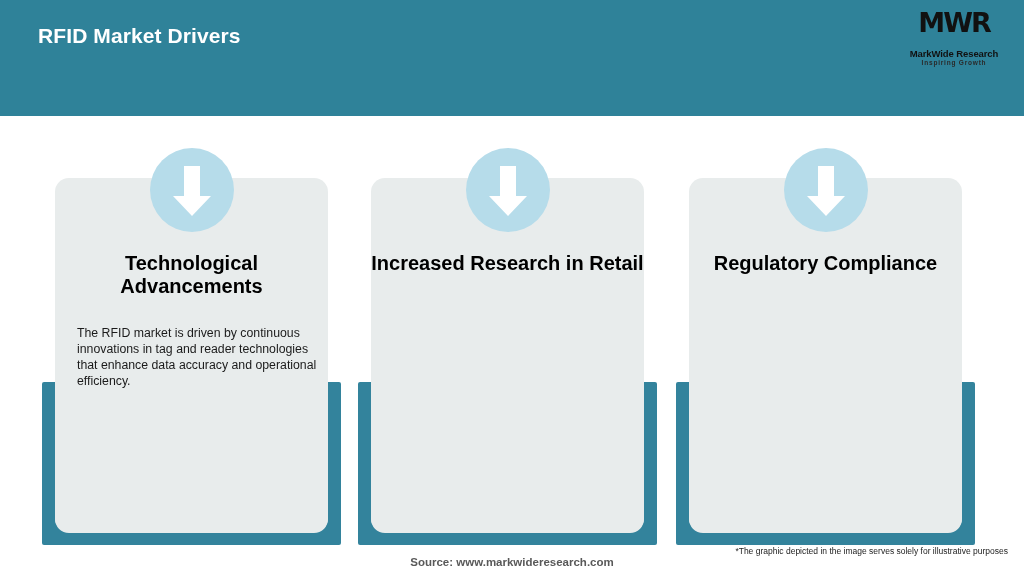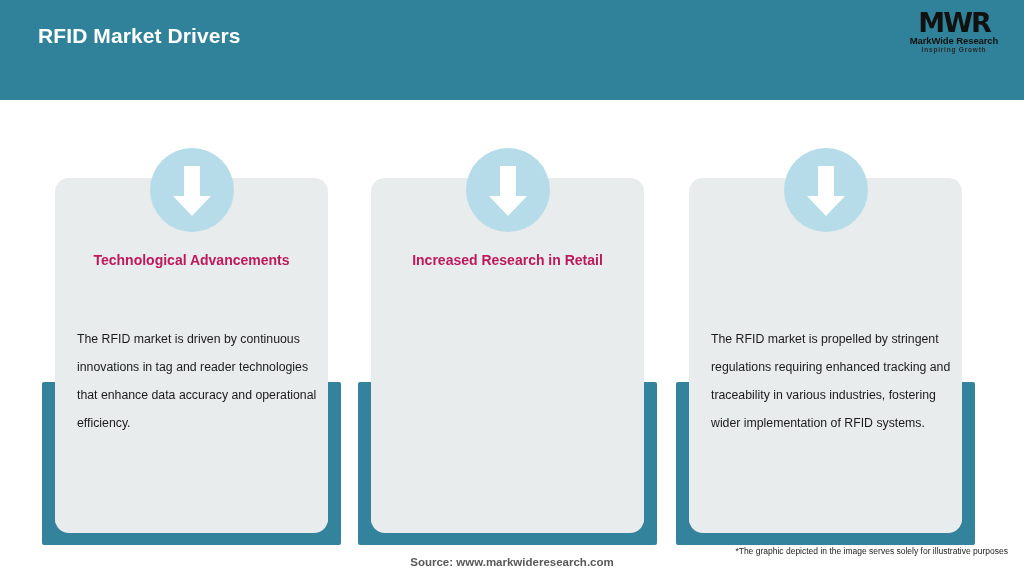--- a/index.html
+++ b/index.html
@@ -13,21 +13,21 @@
     background: #ffffff;
     font-family: "Liberation Sans", sans-serif;
     overflow: hidden;
     position: relative;
   }
 
   
   .header {
     position: absolute;
     left: 0; top: 0;
-    width: 1024px; height: 100px;
+    width: 1024px; height: 116px;
     background: #2f8299;
   }
   .header-title {
     position: absolute;
     left: 38px; top: 24px;
     font-size: 21px;
     font-weight: bold;
     color: #ffffff;
     letter-spacing: 0.1px;
   }
@@ -42,21 +42,21 @@
   }
   .logo-mark {
     font-size: 27px;
     font-weight: bold;
     color: #111111;
     letter-spacing: -2.0px;
     font-family: "DejaVu Sans", sans-serif;
     line-height: 1;
   }
   .logo-name {
-    margin-top: 0;
+    margin-top: 13px;
     font-size: 9.5px;
     font-weight: bold;
     color: #111111;
     letter-spacing: -0.1px;
   }
   .logo-tag {
     margin-top: 1px;
     font-size: 6.5px;
     font-weight: bold;
     color: #2a2a2a;
@@ -123,31 +123,31 @@
     background: #b6dcea;
   }
   .badge svg { display: block; }
 
   .card-title {
     position: absolute;
     left: 13px;
     top: 104px;
     width: 273px;
     text-align: center;
-    font-size: 14px;
-    font-weight: bold;
-    color: #be185d;
+    font-size: 20px;
+    font-weight: bold;
+    color: #000000;
   }
   .card-body {
     position: absolute;
     left: 35px;
     top: 177px;
     width: 248px;
     font-size: 12.3px;
-    line-height: 28px;
+    line-height: 16px;
     color: #1b1b1b;
     text-align: left;
   }
 
   
   .source {
     position: absolute;
     left: 0; top: 556px;
     width: 1024px;
     text-align: center;
@@ -208,19 +208,19 @@
   <div class="card-wrap c3">
     <div class="frame">
       <div class="frame-inner"></div>
     </div>
     <div class="panel"></div>
     <div class="badge">
       <svg width="84" height="84" viewBox="0 0 84 84" aria-hidden="true">
         <path d="M34 18 h16 v30 h11 L42 68 L23 48 h11 z" fill="#ffffff"></path>
       </svg>
     </div>
-    <div class="card-body">The RFID market is propelled by stringent regulations requiring enhanced tracking and traceability in various industries, fostering wider implementation of RFID systems.</div>
+    <div class="card-title">Regulatory Compliance</div>
   </div>
 
 </div>
 
 <div class="source">Source: www.markwideresearch.com</div>
 <div class="disclaimer">*The graphic depicted in the image serves solely for illustrative purposes</div>
 
 </body></html>

